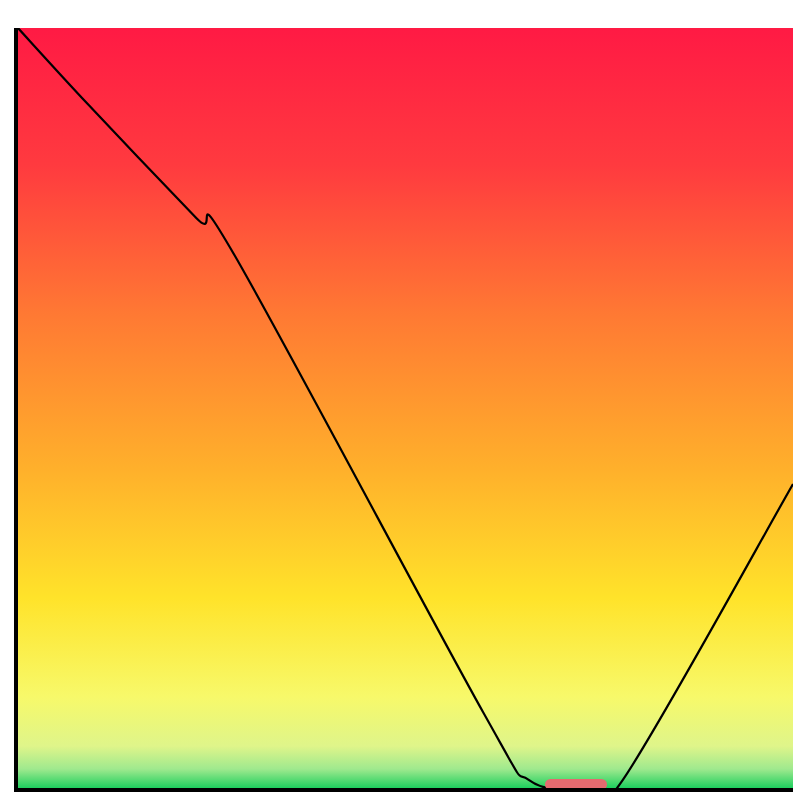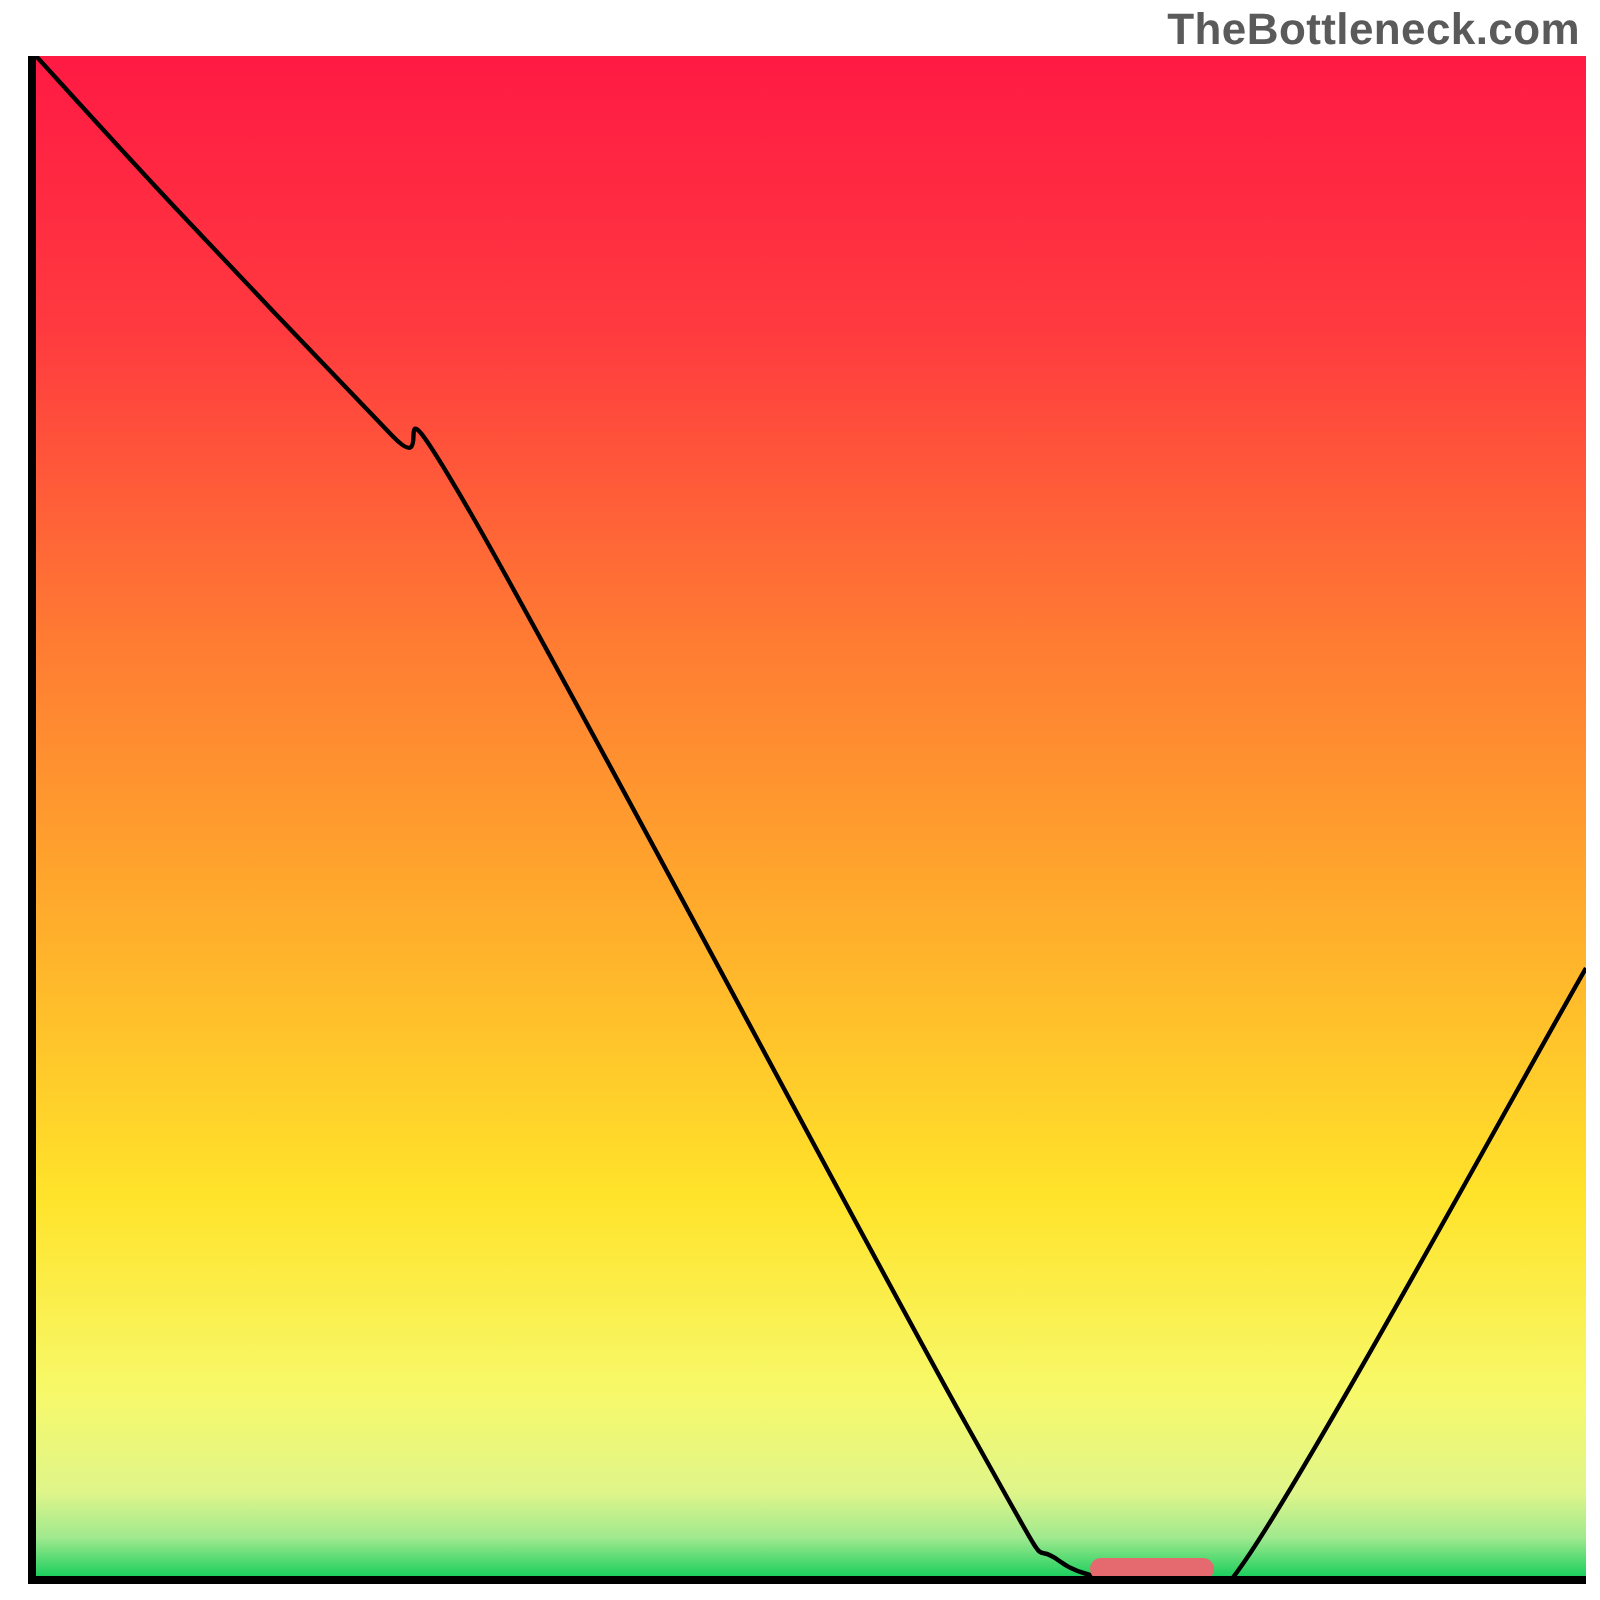--- a/index.html
+++ b/index.html
@@ -48,21 +48,20 @@
     border-radius: 6px;
     background: #e46a6f;
     z-index: 5;
   }
 </style>
 </head>
 <body>
 
 <div class="frame">
 
-  <div class="watermark">TheBottleneck.com</div>
 
   <div class="plot">
     <svg viewBox="0 0 100 100" preserveAspectRatio="none">
       <defs>
         <linearGradient id="bg-grad" x1="0" y1="0" x2="0" y2="1">
         <stop offset="0%" stop-color="#ff1a44"></stop>
             <stop offset="18%" stop-color="#ff3a3f"></stop>
             <stop offset="38%" stop-color="#ff7a33"></stop>
             <stop offset="57.99999999999999%" stop-color="#ffb02b"></stop>
             <stop offset="75%" stop-color="#ffe32a"></stop>

